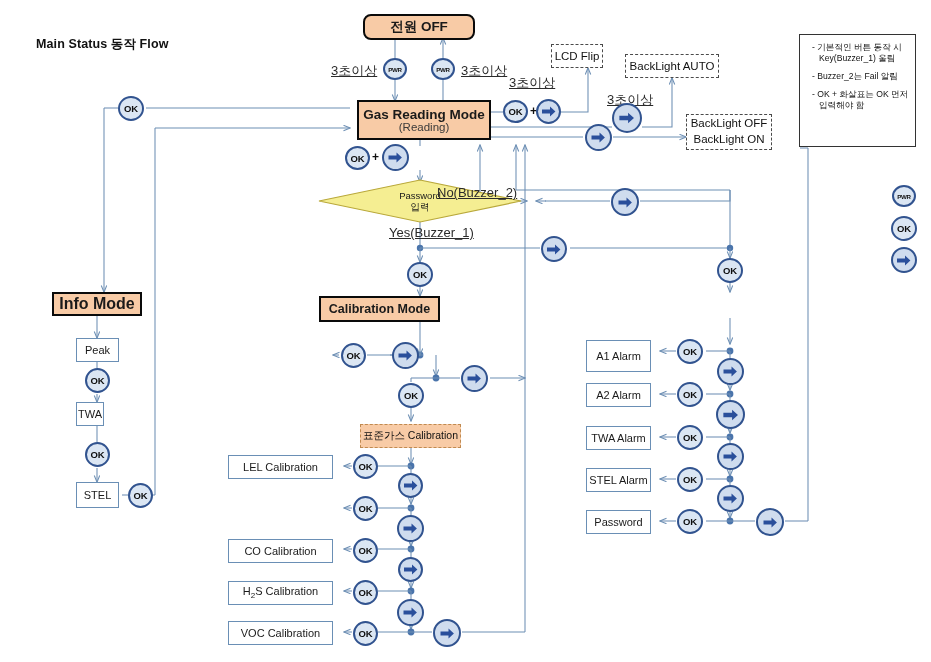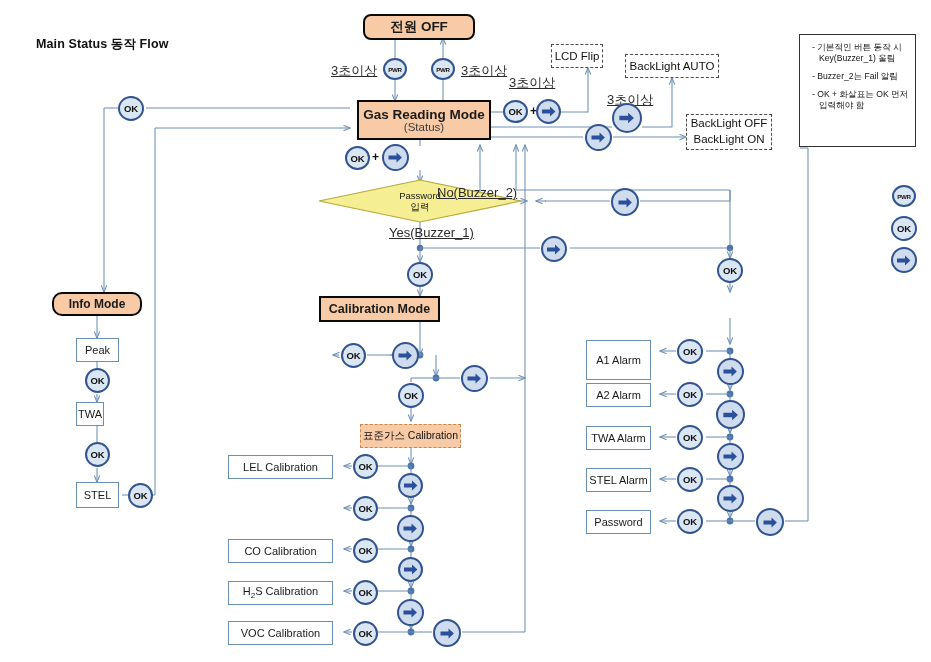--- a/index.html
+++ b/index.html
@@ -220,21 +220,21 @@
     <div class="nline">- OK + 화살표는 OK 먼저</div>
     <div class="nline nsub">입력해야 함</div>
   </div>
 
   <div class="node mode" style="left:363px;top:14px;width:112px;height:26px;border-radius:8px;">
     <span>전원  OFF</span>
   </div>
 
   <div class="node mode" style="left:357px;top:100px;width:134px;height:40px;">
     <span>Gas Reading Mode</span>
-    <span class="sub">(Status)</span>
+    <span class="sub">(Reading)</span>
   </div>
 
   <div class="node dashed" style="left:551px;top:44px;width:52px;height:24px;">
     <span>LCD Flip</span>
   </div>
 
   <div class="node dashed" style="left:625px;top:54px;width:94px;height:24px;">
     <span>BackLight AUTO</span>
   </div>
 
@@ -246,21 +246,21 @@
   <div class="diamond" style="left:318px;top:179px;width:204px;height:44px;">
     <svg width="204" height="44" viewBox="0 0 204 44">
       <polygon points="102,1 203,22 102,43 1,22" fill="#f5ee92" stroke="#b9a83a" stroke-width="1.2"></polygon>
     </svg>
     <div class="dlabel">
       <span>Password</span>
       <span>입력</span>
     </div>
   </div>
 
-  <div class="node mode" style="left:52px;top:292px;width:90px;height:24px;font-size:12px;border-radius:10px;">
+  <div class="node mode" style="left:52px;top:292px;width:90px;height:24px;font-size:16px;">
     <span>Info Mode</span>
   </div>
 
   <div class="node mode" style="left:319px;top:296px;width:121px;height:26px;font-size:12.5px;">
     <span>Calibration Mode</span>
   </div>
 
 
   <div class="node plain" style="left:76px;top:338px;width:43px;height:24px;">
     <span>Peak</span>
@@ -283,21 +283,21 @@
   <div class="node plain" style="left:228px;top:539px;width:105px;height:24px;">
     <span>CO Calibration</span>
   </div>
   <div class="node plain" style="left:228px;top:581px;width:105px;height:24px;">
     <span>H<sub class="sub2">2</sub>S Calibration</span>
   </div>
   <div class="node plain" style="left:228px;top:621px;width:105px;height:24px;">
     <span>VOC Calibration</span>
   </div>
 
-  <div class="node plain" style="left:586px;top:340px;width:65px;height:40px;">
+  <div class="node plain" style="left:586px;top:340px;width:65px;height:32px;">
     <span>A1 Alarm</span>
   </div>
   <div class="node plain" style="left:586px;top:383px;width:65px;height:24px;">
     <span>A2 Alarm</span>
   </div>
   <div class="node plain" style="left:586px;top:426px;width:65px;height:24px;">
     <span>TWA Alarm</span>
   </div>
   <div class="node plain" style="left:586px;top:468px;width:65px;height:24px;">
     <span>STEL Alarm</span>

